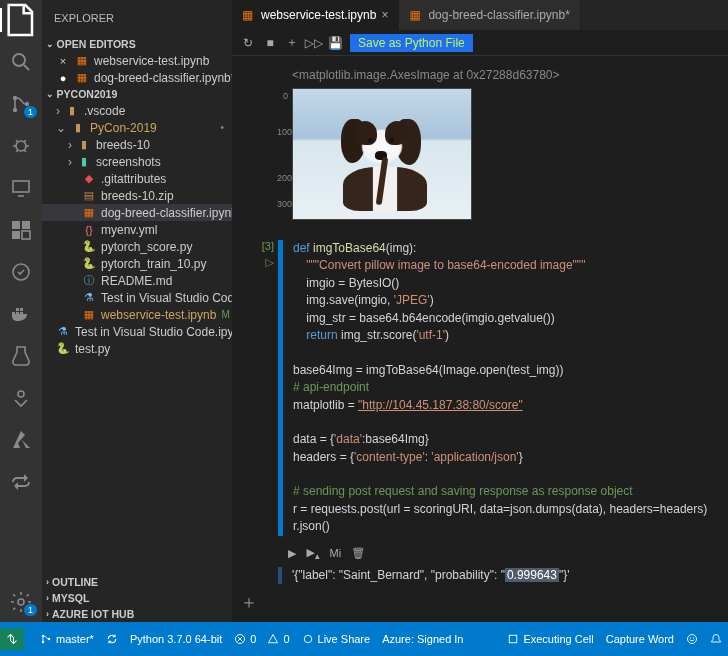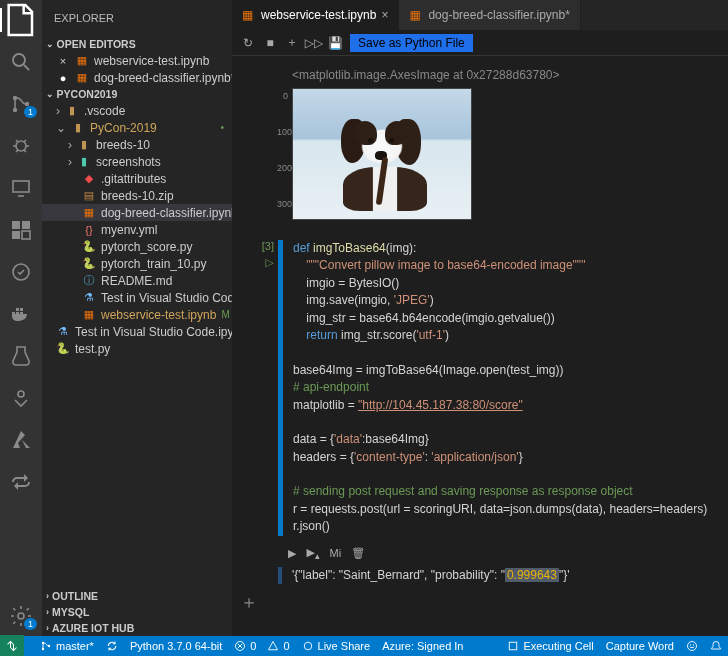--- a/index.html
+++ b/index.html
@@ -34,21 +34,21 @@
 .fi-close{color:#ccc}
 .fi-dot{color:#fff}
 .editor{flex:1;display:flex;flex-direction:column;background:#1e1e1e;overflow:hidden}
 .tabs{display:flex;background:#252526;height:30px}
 .tab{display:flex;align-items:center;gap:5px;padding:0 10px;background:#2d2d2d;color:#aaa;font-size:12px;cursor:pointer;border-right:1px solid #1e1e1e}
 .tab.active{background:#1e1e1e;color:#fff}
 .tab .ficon{width:14px;height:14px}
 .tab .close{color:#aaa;font-size:12px}
 .nb-toolbar{display:flex;align-items:center;gap:6px;padding:4px 8px;background:#1e1e1e;border-bottom:1px solid #333;height:26px}
 .nb-toolbar .tbtn{width:16px;height:16px;color:#aaa;cursor:pointer;display:flex;align-items:center;justify-content:center;font-size:12px}
-.nb-toolbar .save-py{background:#1f6feb;color:#000000;padding:2px 8px;font-size:12px;cursor:pointer;white-space:nowrap}
+.nb-toolbar .save-py{background:#1f6feb;color:#bef264;padding:2px 8px;font-size:12px;cursor:pointer;white-space:nowrap}
 .notebook{flex:1;overflow-y:auto;padding:6px 0 60px 0;font-family:Consolas,monospace;font-size:12px}
 .cell{display:flex;margin:6px 0;padding-left:46px;position:relative}
 .cell .gutter{position:absolute;left:6px;top:0;width:36px;display:flex;flex-direction:column;align-items:flex-end;color:#6b9955;font-size:11px;gap:4px}
 .cell .gutter .prompt{color:#6b9955}
 .cell .gutter .run{color:#6b9955;font-size:11px}
 .cell .bar{width:4px;background:#264f78;margin-right:10px;flex-shrink:0}
 .cell.sel .bar{background:#007acc;width:5px}
 .code{white-space:pre;color:#d4d4d4;line-height:1.45}
 .kw{color:#569cd6}.fn{color:#dcdcaa}.str{color:#ce9178}.cmt{color:#6a9955}.url{color:#ce9178;text-decoration:underline}
 .out-text{color:#888;padding:6px 0 6px 60px}
@@ -61,23 +61,23 @@
 .img-out .dog .patch{position:absolute;left:22px;top:8px;width:22px;height:24px;background:#2d1e16;border-radius:50% 60% 40% 50%}
 .img-out .dog .patch2{position:absolute;left:52px;top:8px;width:22px;height:24px;background:#2d1e16;border-radius:60% 50% 50% 40%}
 .img-out .dog .eye{position:absolute;width:5px;height:5px;background:#1a120d;border-radius:50%}
 .img-out .dog .eye.l{left:35px;top:25px}.img-out .dog .eye.r{left:56px;top:25px}
 .img-out .dog .nose{position:absolute;left:42px;top:38px;width:12px;height:9px;background:#1a120d;border-radius:40%}
 .img-out .dog .body{position:absolute;left:10px;top:54px;width:84px;height:44px;background:linear-gradient(90deg,#35251a 0%,#35251a 35%,#f0f0f0 36%,#f0f0f0 64%,#35251a 65%);border-radius:40% 40% 20% 20%}
 .img-out .dog .stick{position:absolute;left:46px;top:44px;width:6px;height:48px;background:#3b2618;border-radius:3px;transform:rotate(8deg)}
 .img-out .snow{position:absolute;inset:0;background-image:radial-gradient(#fff 0.5px,transparent 0.5px);background-size:12px 12px;opacity:.45;pointer-events:none}
 .cell-out{padding:4px 0 2px 56px;color:#aaa;font-size:11px;display:flex;align-items:center;gap:10px}
 .cell-out .mi{color:#aaa}
-.hl{background:#515c6a;color:#eab308;padding:0 2px}
+.hl{background:#515c6a;color:#ffffff;padding:0 2px}
 .plus{padding-left:8px;color:#888;font-size:18px}
-.status-bar{height:20px;background:#007acc;color:#fff;display:flex;align-items:center;font-size:11px;padding:0 6px;gap:12px}
+.status-bar{height:34px;background:#007acc;color:#fff;display:flex;align-items:center;font-size:11px;padding:0 6px;gap:12px}
 .status-bar .sitem{display:flex;align-items:center;gap:4px;cursor:pointer}
 .status-bar .sitem svg{width:12px;height:12px}
 .status-bar .grow{flex:1}
 .status-bar .green{background:#16825d;padding:0 6px;height:22px;display:flex;align-items:center;margin-left:-6px;margin-right:4px}
 svg{fill:currentColor}
 .notebook::-webkit-scrollbar{width:10px}
 .notebook::-webkit-scrollbar-thumb{background:#424242}
 </style>
 </head>
 <body>
@@ -287,21 +287,21 @@
       <span class="tbtn">＋</span>
       <span class="tbtn">▷▷</span>
       <span class="tbtn">💾</span>
       <span class="save-py">Save as Python File</span>
     </div>
     <div class="notebook">
       <div class="out-text">&lt;matplotlib.image.AxesImage at 0x27288d63780&gt;</div>
       <div class="img-out">
         <span class="axis" style="left:-10px;top:2px">0</span>
         <span class="axis" style="left:-16px;top:38px">100</span>
-        <span class="axis" style="left:-16px;top:74px">200</span>
+        <span class="axis" style="left:-16px;top:84px">200</span>
         <span class="axis" style="left:-16px;top:110px">300</span>
         <div class="dog">
             <div class="body"></div>
             <div class="ear-l"></div>
             <div class="ear-r"></div>
             <div class="head"></div>
             <div class="patch"></div>
             <div class="patch2"></div>
             <div class="eye l"></div>
             <div class="eye r"></div>

